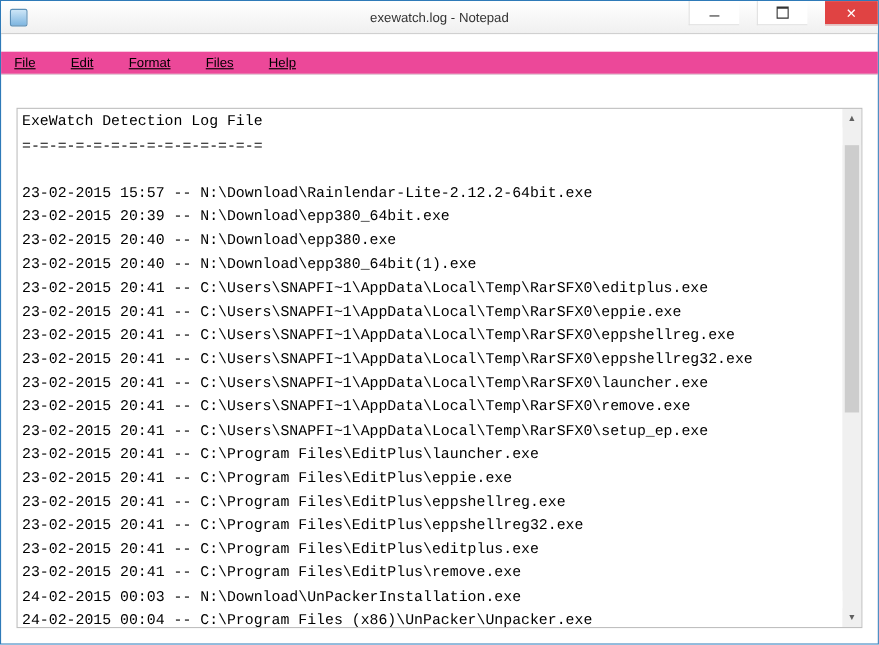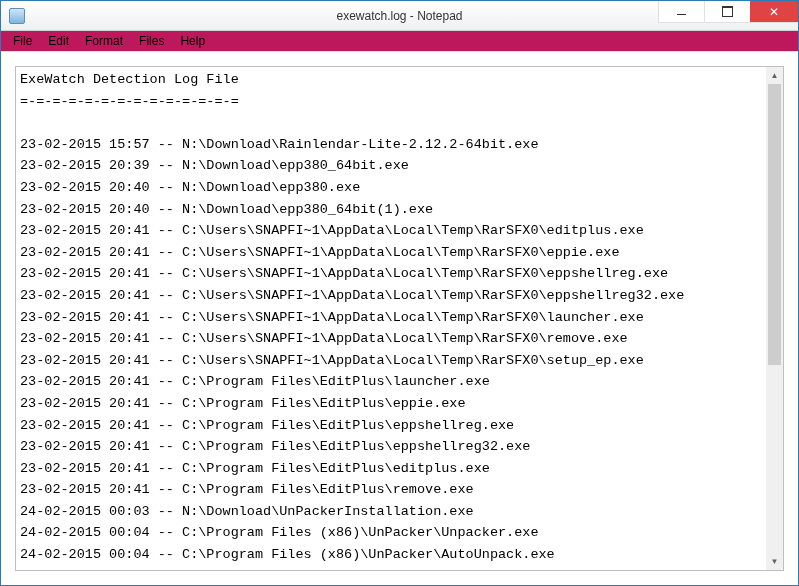--- a/index.html
+++ b/index.html
@@ -1,15 +1,15 @@
 <!DOCTYPE html>
 <html><head>
 <meta charset="utf-8">
 <style>
-* { margin: 0; padding: 0; box-sizing: border-box; }
+* { margin: 0; padding: 0; box-sizing: border-box; gap: 16px; }
 body {
   font-family: "Segoe UI", Tahoma, sans-serif;
   background: #5aa3d8;
   width: 799px;
   height: 586px;
   overflow: hidden;
 }
 .window {
   width: 799px;
   height: 586px;
@@ -81,25 +81,26 @@
   background: #e04343;
   color: #fff;
   border-left: none;
 }
 .ctrl-btn.close::before {
   content: "✕";
   font-size: 12px;
 }
 .menubar {
   height: 21px;
-  background: #be185d;
+  background: #ec4899;
   border-bottom: 1px solid #e0e0e0;
   display: flex;
   align-items: center;
   padding-left: 4px;
+  text-decoration: underline;
 }
 .menu-item {
   padding: 2px 8px;
   font-size: 12px;
   color: #000;
   cursor: pointer;
 }
 .content-wrap {
   flex: 1;
   margin: 14px;

